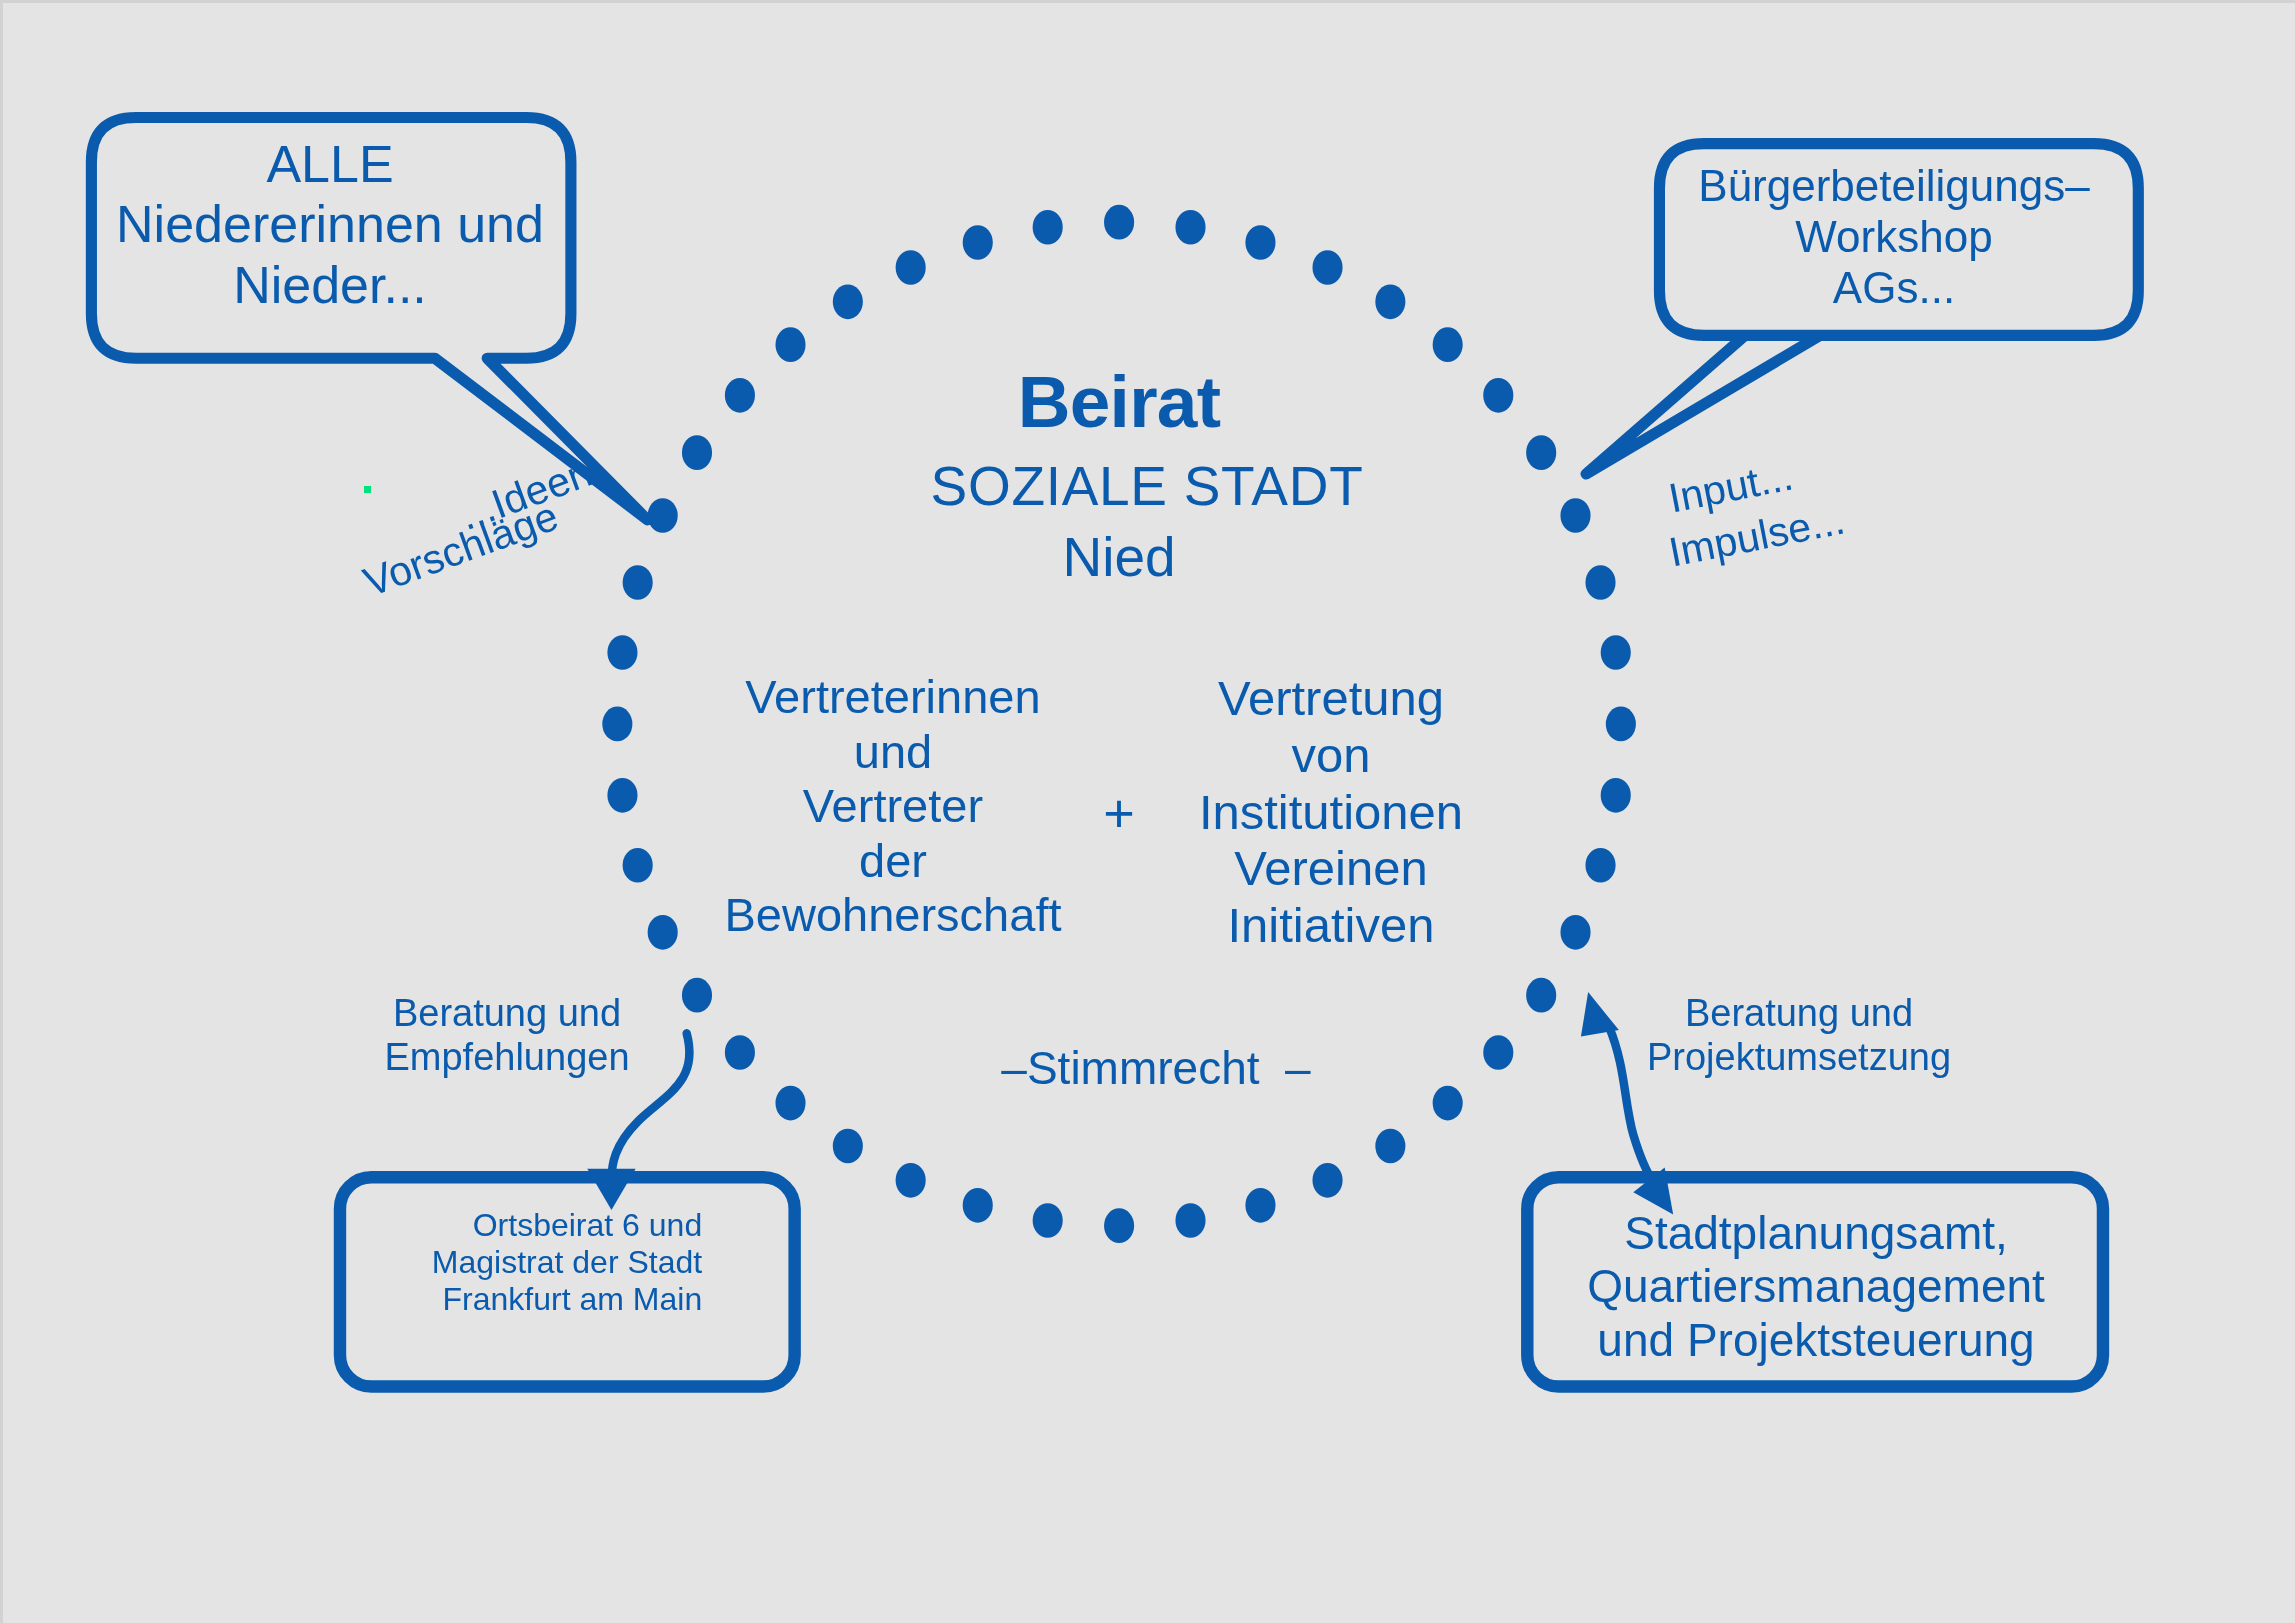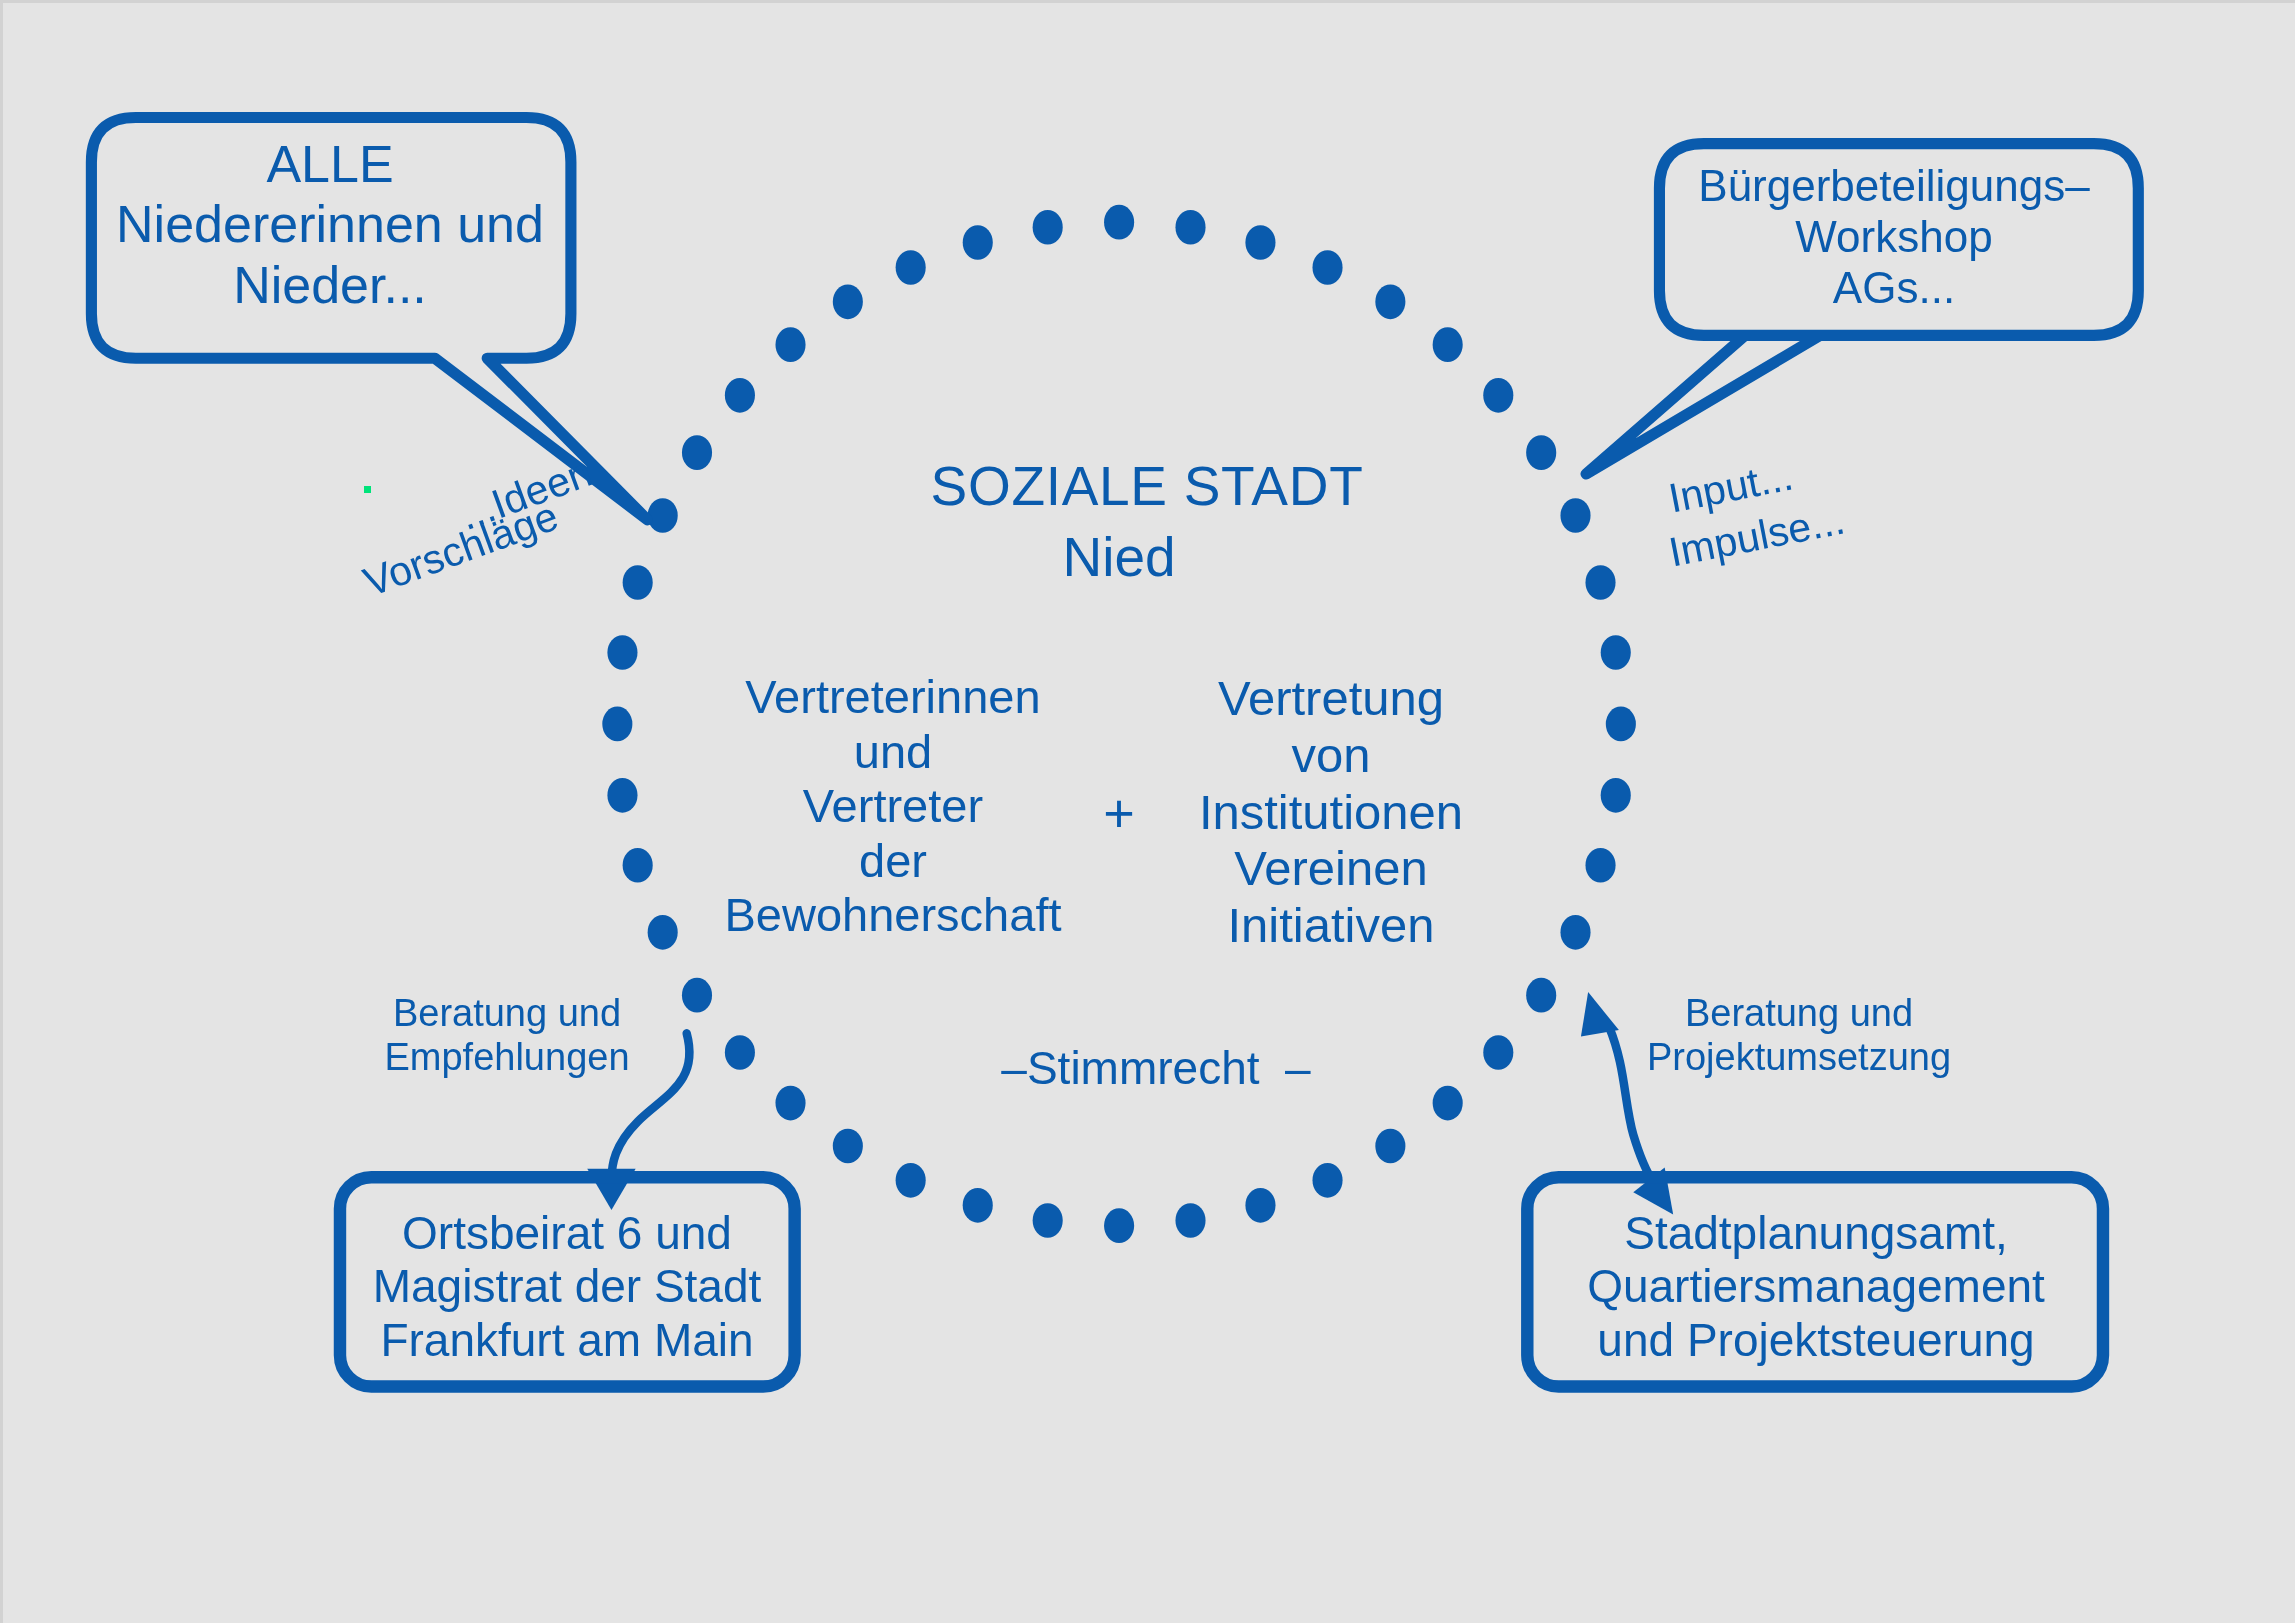--- a/index.html
+++ b/index.html
@@ -131,21 +131,22 @@
     left: 1796px;
     top: 988px;
     transform: translateX(-50%);
     font-size: 38px;
   }
   
   #box-left-text {
     left: 564px;
     top: 1204px;
     transform: translateX(-50%);
-    font-size: 46px;
+    font-size: 32px;
+    text-align: right;
   }
   #box-right-text {
     left: 1813px;
     top: 1204px;
     transform: translateX(-50%);
     font-size: 46px;
   }
   #green-speck {
     position: absolute;
     left: 361px;
@@ -222,20 +223,21 @@
     <polygon points="2423 ,1512 2470,1570 2412,1580" fill="#0A5BAD"></polygon>
     <polygon points="2553,1852 2492,1818 2540,1780" fill="#0A5BAD"></polygon>
 
     <rect x="515" y="1795" width="695" height="320" rx="48" ry="48" fill="none" stroke="#0A5BAD" stroke-width="19"></rect>
 
     <rect x="2330" y="1795" width="880" height="320" rx="48" ry="48" fill="none" stroke="#0A5BAD" stroke-width="19"></rect>
   </svg>
 
   <div id="green-speck"></div>
 
+  <div class="txt" id="center-title">Beirat</div>
   <div class="txt" id="center-sub1">SOZIALE STADT</div>
   <div class="txt" id="center-sub2">Nied</div>
   <div class="txt" id="col-left">Vertreterinnen
 und
 Vertreter
 der
 Bewohnerschaft</div>
   <div class="txt" id="plus-sign">+</div>
   <div class="txt" id="col-right">Vertretung
 von

